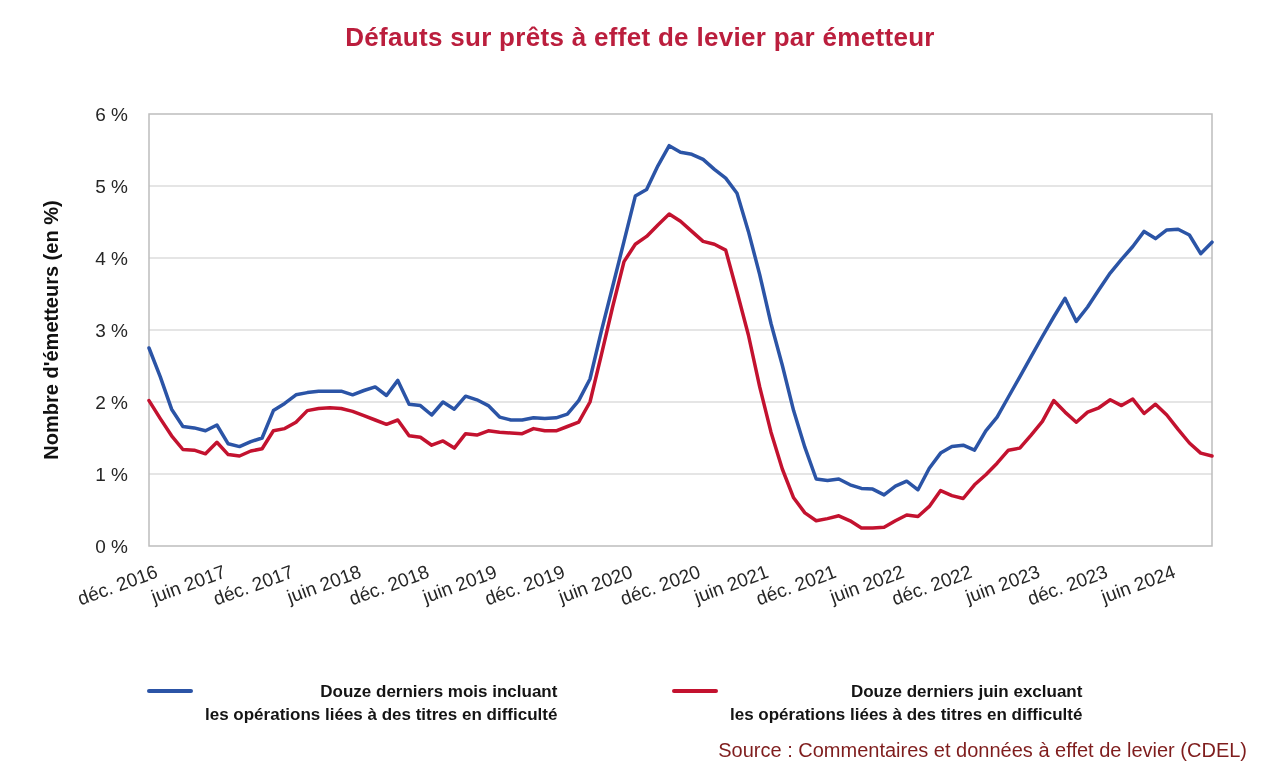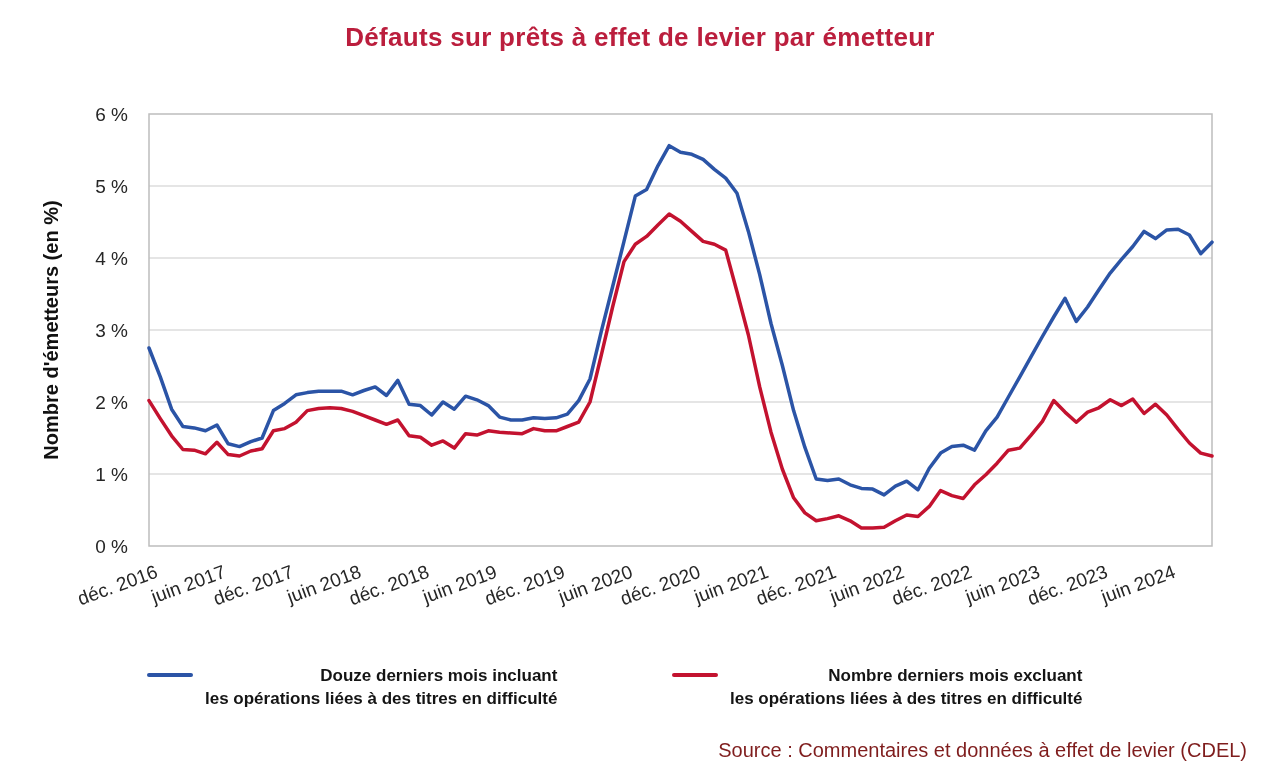--- a/index.html
+++ b/index.html
@@ -10,21 +10,21 @@
     font-family:"Liberation Sans","DejaVu Sans",sans-serif;
     overflow:hidden;
   }
   .chart-title{
     position:absolute;left:0;top:22px;width:1280px;
     margin:0;text-align:center;
     font-size:26px;font-weight:bold;letter-spacing:.3px;
     color:#bb1e3d;
   }
   #chart-svg{position:absolute;left:0;top:0;}
-  .legend{position:absolute;left:0;top:0;width:1280px;height:90px;text-align:right;}
+  .legend{position:absolute;left:0;top:16px;width:1280px;height:90px;text-align:right;}
   .legend-item{position:absolute;display:flex;gap:12px;align-items:flex-start;}
   .legend-item.first{left:147px;top:664px;}
   .legend-item.second{left:672px;top:664px;}
   .legend-swatch{display:block;width:46px;height:4px;border-radius:2px;margin-top:9px;flex:0 0 auto;}
   .legend-text{font-size:17px;font-weight:bold;color:#141414;line-height:23px;white-space:nowrap;}
   .source-line{
     position:absolute;right:33px;top:739px;
     font-size:20px;color:#7f1d1d;white-space:nowrap;
   }
 </style>
@@ -74,21 +74,21 @@
     <div class="legend-item first">
       <span class="legend-swatch" style="background: rgb(43, 84, 166);"></span>
       <div class="legend-text">
         <div>Douze derniers mois incluant</div>
         <div>les opérations liées à des titres en difficulté</div>
       </div>
     </div>
     <div class="legend-item second">
       <span class="legend-swatch" style="background: rgb(195, 18, 47);"></span>
       <div class="legend-text">
-        <div>Nombre derniers mois excluant</div>
+        <div>Douze derniers juin excluant</div>
         <div>les opérations liées à des titres en difficulté</div>
       </div>
     </div>
   </div>
 
   <div class="source-line">Source : Commentaires et données à effet de levier (CDEL)</div>
 
 </div>
 
 </body></html>

